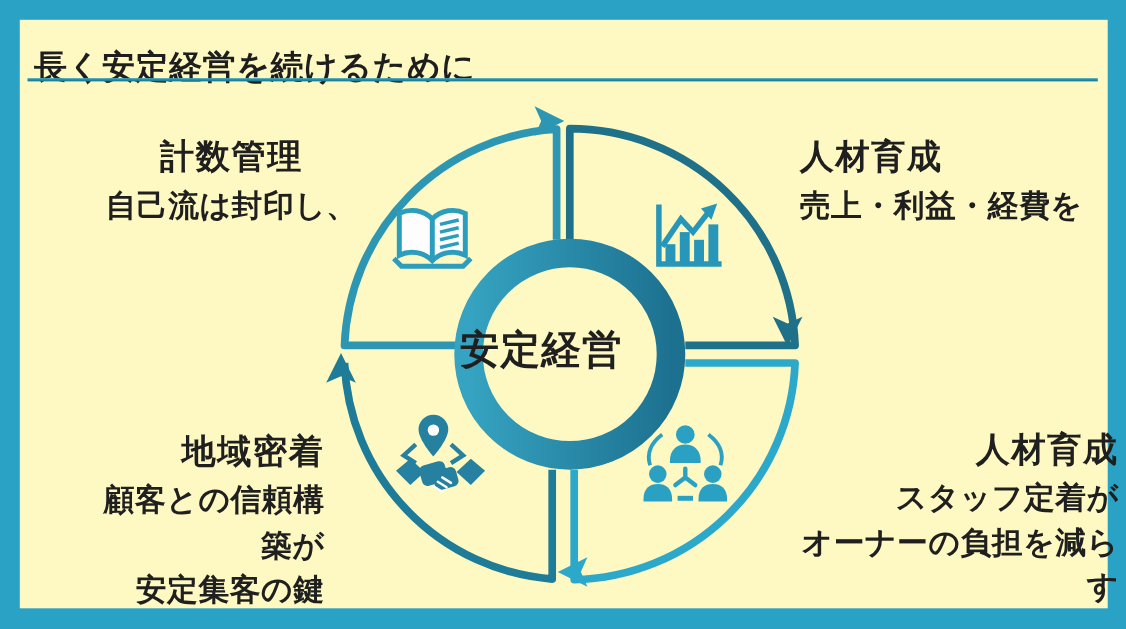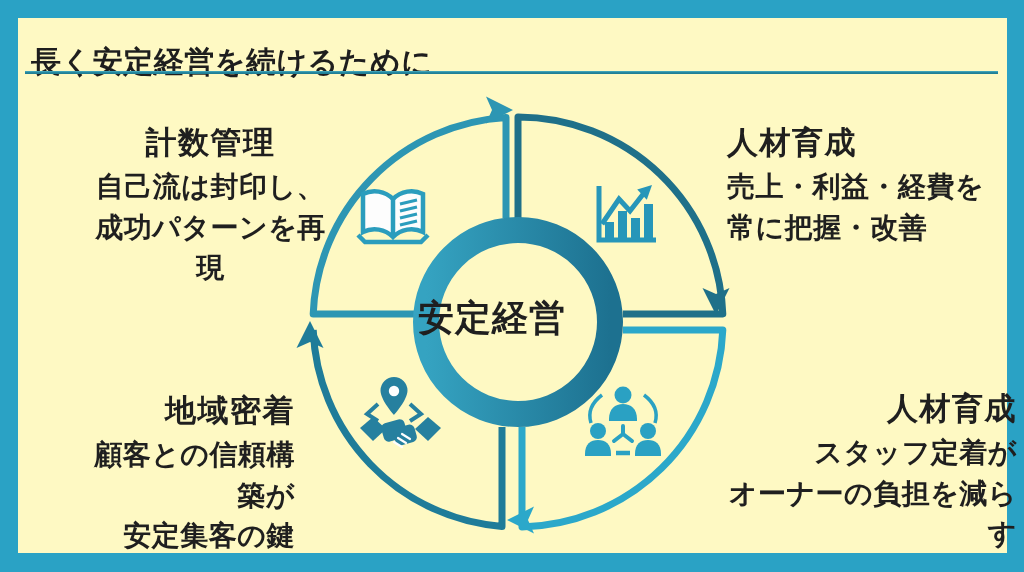--- a/index.html
+++ b/index.html
@@ -127,27 +127,25 @@
         <path class="st" stroke-width="3.5" d="M8,40 Q3,24 19,12"></path>
         <path class="st" stroke-width="3.5" d="M72,40 Q77,24 61,12"></path>
         <path class="st" stroke-width="4" stroke-linecap="round" d="M40,43 L40,51 M40,51 L31,58 M40,51 L49,58"></path>
         <path class="st" stroke-width="4.5" d="M33,70 L47,70"></path>
       </g>
     </svg>
 
     <div class="qblock q-tl">
       <h2>計数管理</h2>
       <div class="sub">自己流は封印し、</div>
-      <div class="sub">成功パターンを再現</div>
     </div>
 
     <div class="qblock q-tr">
       <h2>人材育成</h2>
       <div class="sub">売上・利益・経費を</div>
-      <div class="sub">常に把握・改善</div>
     </div>
 
     <div class="qblock q-bl">
       <h2>地域密着</h2>
       <div class="sub">顧客との信頼構築が</div>
       <div class="sub">安定集客の鍵</div>
     </div>
 
     <div class="qblock q-br">
       <h2>人材育成</h2>

